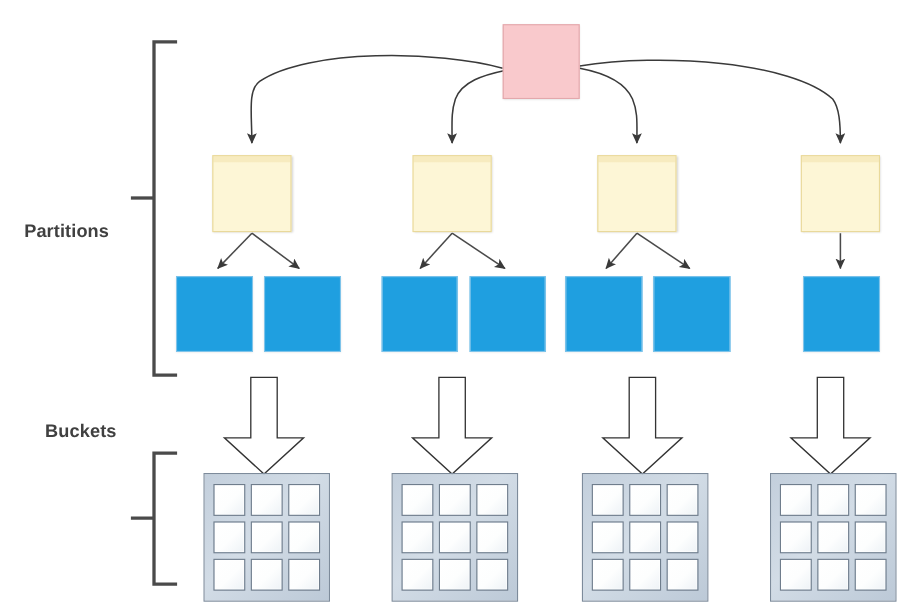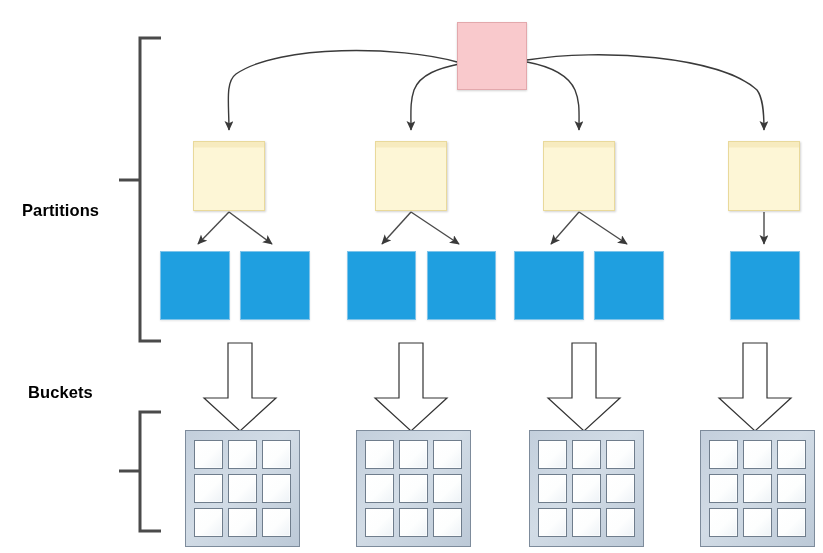--- a/index.html
+++ b/index.html
@@ -40,21 +40,21 @@
   .bucket-cell{
     background:linear-gradient(135deg,#ffffff 0%,#fdfefe 55%,#EDF2F6 100%);
     border:1px solid #6F7D8C;
     box-shadow:inset 0 0 0 1px rgba(255,255,255,.55);
   }
 
   .label{
     position:absolute;
     font-weight:bold;
     font-size:16.5px;
-    color:#000000;
+    color:#404040;
     letter-spacing:.1px;
     white-space:nowrap;
   }
 </style>
 </head>
 <body>
 
 <div id="stage">
 
   <svg id="svg-layer" viewBox="0 0 823 553">
@@ -90,21 +90,21 @@
 
     <g fill="none" stroke="#4A4A4A" stroke-width="3" stroke-linecap="butt">
       <path d="M161,38 L140,38 L140,341 L161,341"></path>
       <path d="M140,180 L119,180"></path>
       <path d="M161,412 L140,412 L140,531 L161,531"></path>
       <path d="M140,471 L119,471"></path>
     </g>
   </svg>
 
   <div class="label" style="left:22px;top:201px;">Partitions</div>
-  <div class="label" style="left:28px;top:383px;">Buckets</div>
+  <div class="label" style="left:41px;top:383px;">Buckets</div>
 
   <div class="node root-node" id="root-node" style="left: 457px; top: 22px; width: 70px; height: 68px;"></div>
 
   <div id="partitions-layer">
       <div class="node partition-node" style="left: 193px; top: 141px; width: 72px; height: 70px;"></div>
       <div class="node partition-node" style="left: 375px; top: 141px; width: 72px; height: 70px;"></div>
       <div class="node partition-node" style="left: 543px; top: 141px; width: 72px; height: 70px;"></div>
       <div class="node partition-node" style="left: 728px; top: 141px; width: 72px; height: 70px;"></div>
     </div>
   <div id="files-layer">

